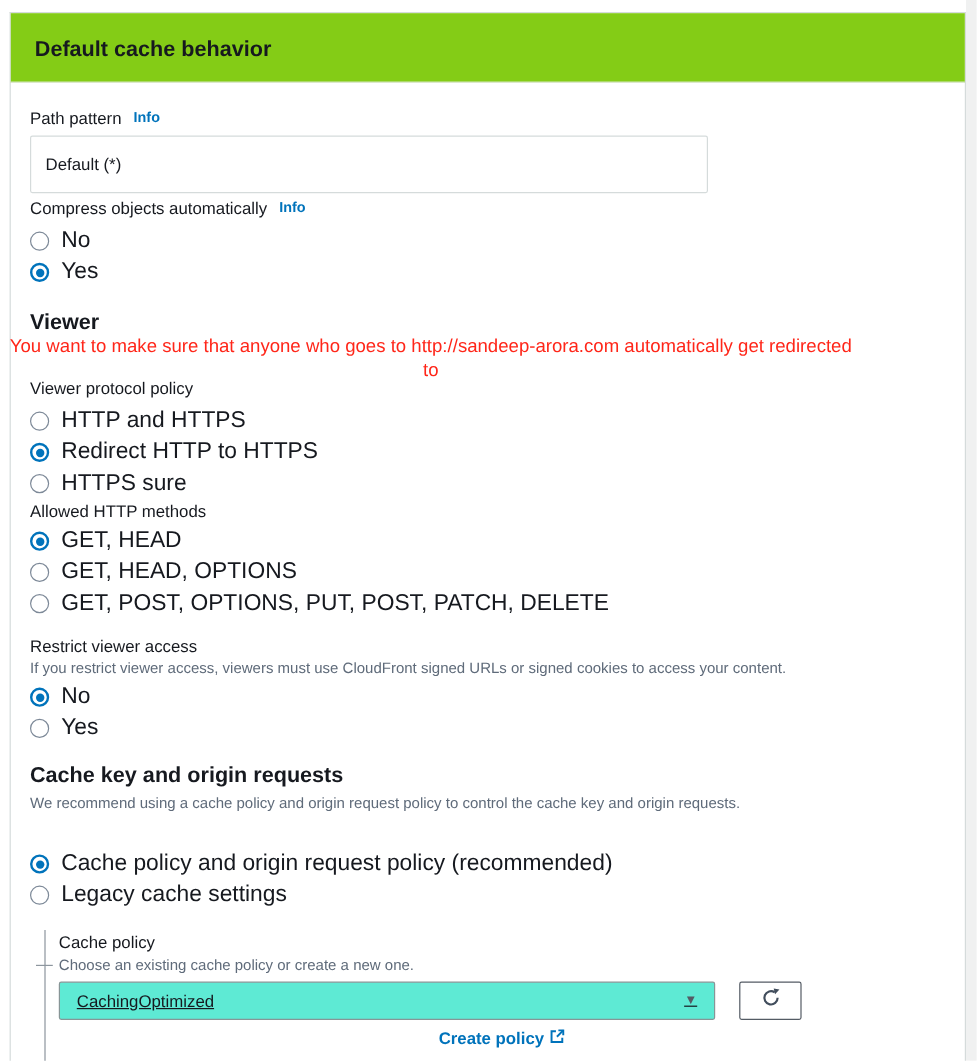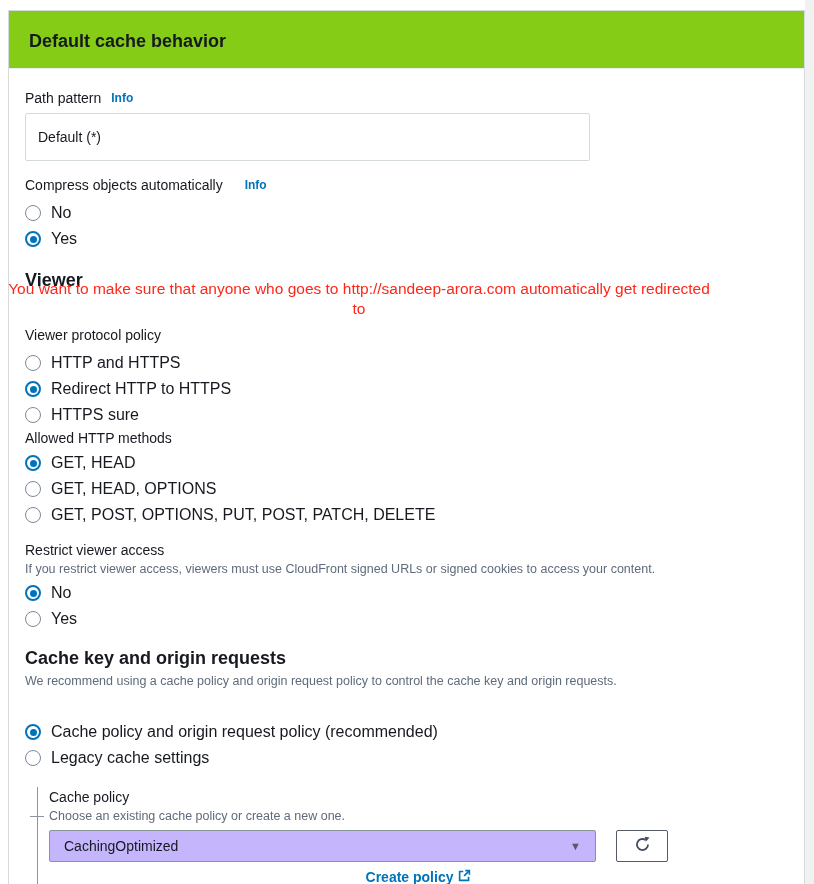--- a/index.html
+++ b/index.html
@@ -23,40 +23,40 @@
   .text-input{display:block;width:565px;height:48px;margin-top:7px;border:1px solid #d5dbdb;
     border-radius:2px;padding:16px 12px;font-size:14px;color:var(--text);
     font-family:"Liberation Sans","DejaVu Sans",sans-serif;background:#fff;outline:none;}
   .radio-group{margin-top:7px;}
   .radio-row{display:flex;align-items:center;height:26px;cursor:pointer;}
   .radio{width:16px;height:16px;min-width:16px;border-radius:50%;border:1px solid #7d8998;
     background:#fff;display:flex;align-items:center;justify-content:center;}
   .radio.checked{border:2px solid var(--accent);}
   .radio .dot{width:7px;height:7px;border-radius:50%;background:transparent;}
   .radio.checked .dot{background:var(--accent);}
-  .radio-label{font-size:16px;color:var(--text);margin-left:10px;white-space:nowrap;}
+  .radio-label{font-size:19px;color:var(--text);margin-left:10px;white-space:nowrap;}
   h2.section-heading{font-size:18px;font-weight:700;color:var(--text);}
   .desc{font-size:12.5px;color:var(--muted);line-height:16px;}
   .annotation{position:absolute;left:0;top:279px;width:718px;text-align:center;
     color:var(--annotation);font-size:15.5px;line-height:20px;z-index:5;pointer-events:none;}
   .subgroup{position:relative;padding-left:24px;margin-top:0;height:120px;}
   .connector-v{position:absolute;left:12px;top:-2px;width:1px;height:140px;background:#8d969e;}
   .connector-tick{position:absolute;left:5px;top:27px;width:14px;height:1px;background:#8d969e;}
   .select-row{display:flex;align-items:center;margin-top:6px;}
-  .select-box{width:547px;height:32px;border:1px solid #879596;border-radius:2px;background:#c4b5fd;
-    display:flex;align-items:center;justify-content:space-between;padding:0 14px;cursor:pointer;}
+  .select-box{width:547px;height:32px;border:1px solid #879596;border-radius:2px;background:#5eead4;
+    display:flex;align-items:center;justify-content:space-between;padding:0 14px;cursor:pointer;text-decoration:underline;}
   .select-value{font-size:14px;color:var(--text);}
   .select-caret{font-size:11px;color:#545b64;}
   .refresh-btn{width:52px;height:32px;margin-left:20px;border:1px solid #545b64;border-radius:2px;
     background:#fff;display:flex;align-items:center;justify-content:center;cursor:pointer;}
   .links-row{display:flex;align-items:center;margin-top:7px;gap:26px;flex-direction:column;}
   .policy-link{display:flex;align-items:center;gap:5px;color:var(--accent);
     font-weight:700;font-size:14px;cursor:pointer;text-decoration:none;}
   .mt-path{margin-top:21px;}
-  .mt-compress{margin-top:16px;gap:12px;}
+  .mt-compress{margin-top:4px;}
   .mt-viewer{margin-top:18px;}
   .mt-protocol{margin-top:36px;}
   .mt-methods{margin-top:2px;}
   .mt-restrict{margin-top:14px;}
   .mt-desc3{margin-top:3px;}
   .mt-rg3{margin-top:3px;}
   .mt-rg4{margin-top:4px;}
   .mt-cachekey{margin-top:16px;}
   .mt-desc4{margin-top:4px;}
   .mt-ck-options{margin-top:30px;}

